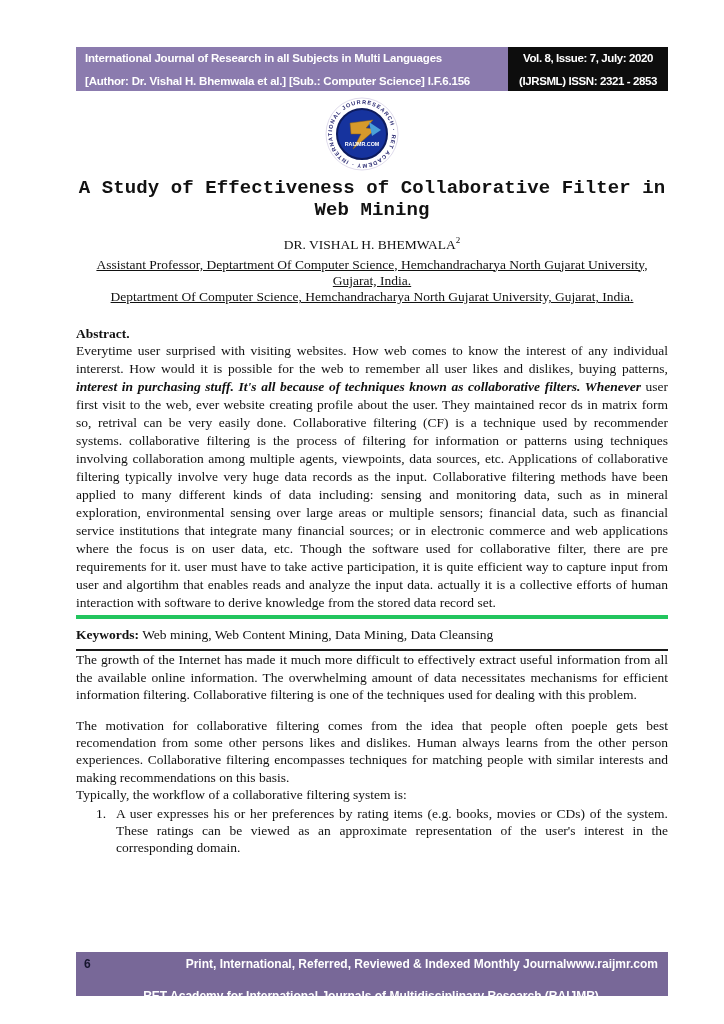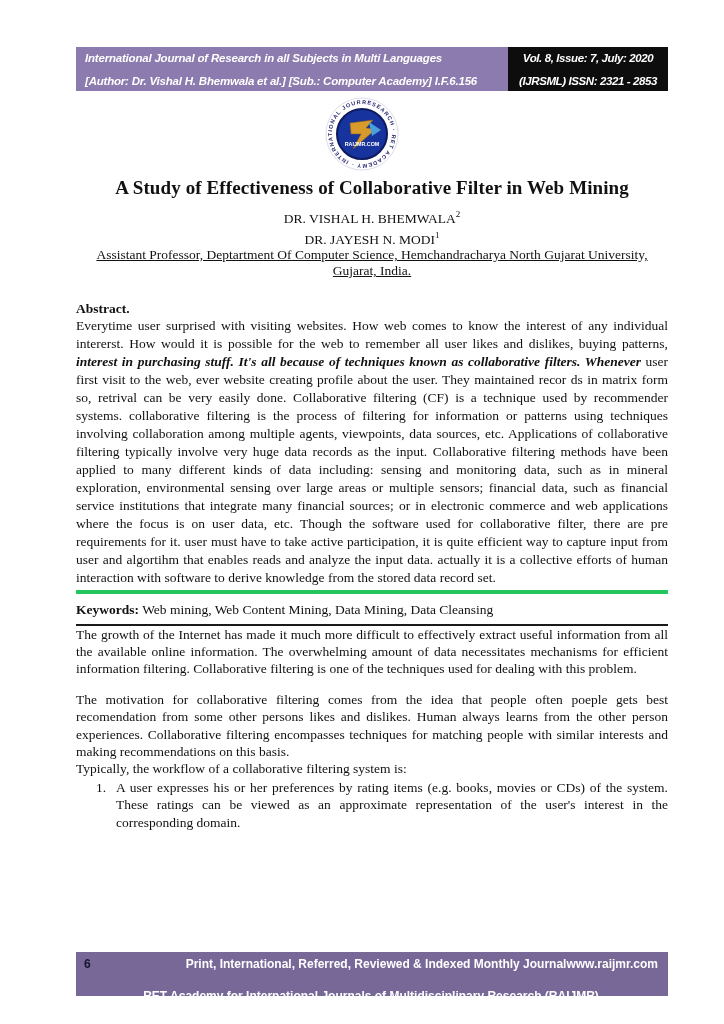--- a/index.html
+++ b/index.html
@@ -13,21 +13,20 @@
   }
   .page { position: relative; width: 724px; height: 1024px; padding-top: 47px; }
 
   
   .header-band {
     margin-left: 76px;
     width: 592px; height: 44px;
     display: flex;
     font-family: "Liberation Sans", sans-serif;
     font-weight: bold;
-    font-style: italic;
   }
   .header-left {
     background: #8b7bae;
     flex: 1;
     color: #ffffff;
     font-size: 11.5px;
     letter-spacing: -0.2px;
     padding: 5px 8px 4px 9px;
     display: flex; flex-direction: column; justify-content: space-between;
     white-space: nowrap; overflow: hidden;
@@ -52,22 +51,23 @@
   .content {
     margin-left: 76px;
     width: 592px;
   }
   .paper-title {
     text-align: center;
     font-size: 19px;
     font-weight: bold;
     margin-top: 5px;
     letter-spacing: 0.1px;
+    font-family: Liberation Mono, monospace;
   }
-  .authors { text-align: center; margin-top: 7px; font-size: 13.5px; line-height: 17px; }
+  .authors { text-align: center; margin-top: 7px; font-size: 13.5px; line-height: 25px; }
   .authors sup { font-size: 9px; }
   .affiliations { text-align: center; font-size: 13.5px; line-height: 16.3px; text-decoration: underline; }
 
   .section-heading { font-weight: bold; font-size: 13.5px; }
   .abstract-heading { margin-top: 21px; }
   .abstract-body {
     font-size: 13.5px;
     line-height: 18px;
     text-align: justify;
   }
@@ -121,21 +121,21 @@
   .footer-line2 { text-align: center; margin-top: 18px; }
 </style>
 </head>
 <body>
 
 <div class="page">
 
   <div class="header-band">
     <div class="header-left">
       <span>International Journal of Research in all Subjects in Multi Languages</span>
-      <span>[Author: Dr. Vishal H. Bhemwala et al.] [Sub.: Computer Academy] I.F.6.156</span>
+      <span>[Author: Dr. Vishal H. Bhemwala et al.] [Sub.: Computer Science] I.F.6.156</span>
     </div>
     <div class="header-right">
       <span>Vol. 8, Issue: 7, July: 2020</span>
       <span>(IJRSML) ISSN: 2321 - 2853</span>
     </div>
   </div>
 
   <div class="logo-wrap">
     <svg width="78" height="76" viewBox="0 0 78 76" xmlns="http://www.w3.org/2000/svg">
       <defs>
@@ -151,25 +151,25 @@
       <text x="39" y="50" text-anchor="middle" font-family="Liberation Sans, sans-serif" font-size="5.4" font-weight="bold" fill="#ffffff">RAIJMR.COM</text>
     </svg>
   </div>
 
   <div class="content">
 
     <div class="paper-title">A Study of Effectiveness of Collaborative Filter in Web Mining</div>
 
     <div class="authors">
       <div><span>DR. VISHAL H. BHEMWALA</span><sup>2</sup></div>
-      <div><span>DR. JAYESH N. MODI</span><sup>1</sup></div>
     </div>
 
     <div class="affiliations">
       <div>Assistant Professor, Deptartment Of Computer Science, Hemchandracharya North Gujarat University, Gujarat, India.</div>
+      <div>Deptartment Of Computer Science, Hemchandracharya North Gujarat University, Gujarat, India.</div>
     </div>
 
     <div class="section-heading abstract-heading">Abstract.</div>
     <div class="abstract-body"><span>Everytime user surprised with visiting websites. How web comes to know the interest of any individual intererst. How would it is possible for the web to remember all user likes and dislikes, buying patterns, </span><span class="em">interest in purchasing stuff. It's all because of techniques known as collaborative filters. Whenever </span><span>user first visit to the web, ever website creating profile about the user. They maintained recor ds in matrix form so, retrival can be very easily done. Collaborative filtering (CF) is a technique used by recommender systems. collaborative filtering is the process of filtering for information or patterns using techniques involving collaboration among multiple agents, viewpoints, data sources, etc. Applications of collaborative filtering typically involve very huge data records as the input. Collaborative filtering methods have been applied to many different kinds of data including: sensing and monitoring data, such as in mineral exploration, environmental sensing over large areas or multiple sensors; financial data, such as financial service institutions that integrate many financial sources; or in electronic commerce and web applications where the focus is on user data, etc. Though the software used for collaborative filter, there are pre requirements for it. user must have to take active participation, it is quite efficient way to capture input from user and algortihm that enables reads and analyze the input data. actually it is a collective efforts of human interaction with software to derive knowledge from the stored data record set.</span></div>
 
     <div class="keywords-block"><b>Keywords:</b><span> Web mining, Web Content Mining, Data Mining, Data Cleansing</span></div>
 
     <div class="para no-gap">The growth of the Internet has made it much more difficult to effectively extract useful information from all the available online information. The overwhelming amount of data necessitates mechanisms for efficient information filtering. Collaborative filtering is one of the techniques used for dealing with this problem.</div>
     <div class="para">The motivation for collaborative filtering comes from the idea that people often poeple gets best recomendation from some other persons likes and dislikes. Human always learns from the other person experiences. Collaborative filtering encompasses techniques for matching people with similar interests and making recommendations on this basis.</div>
     <div class="para no-gap">Typically, the workflow of a collaborative filtering system is:</div>

